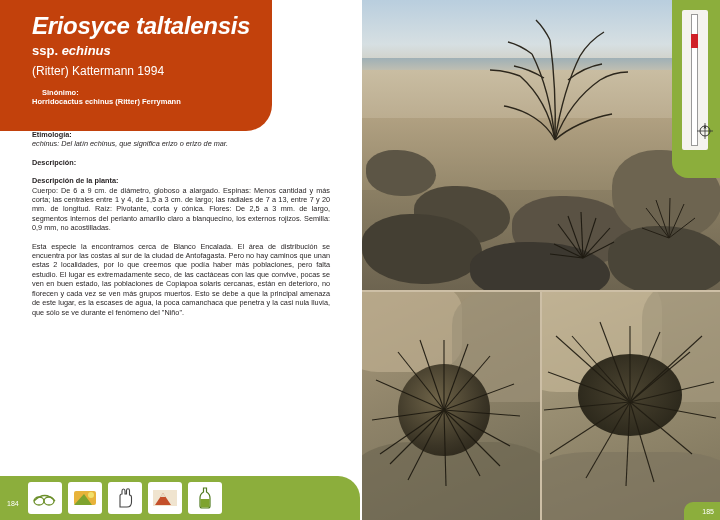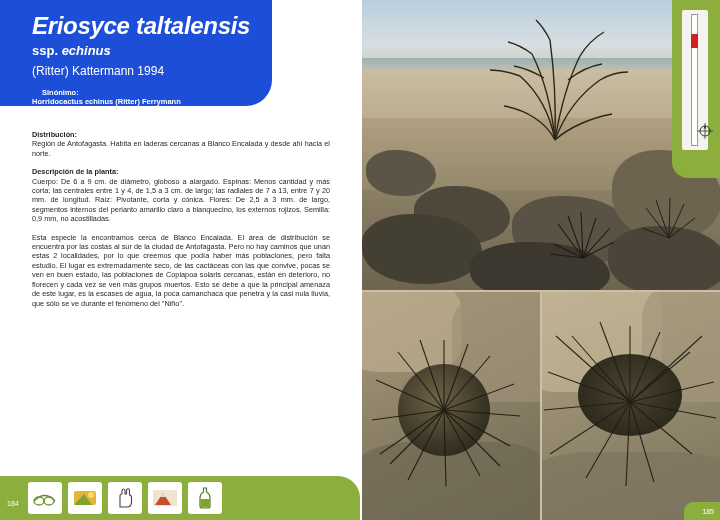--- a/index.html
+++ b/index.html
@@ -21,22 +21,22 @@
     position: absolute;
     left: 0; top: 0;
     width: 360px; height: 520px;
     background: #ffffff;
   }
 
   
   .title-block {
     position: absolute;
     left: 0; top: 0;
-    width: 272px; height: 106px;
-    background: #1d4ed8;
+    width: 272px; height: 131px;
+    background: #c2410c;
     border-bottom-right-radius: 26px;
   }
   .title-block .species {
     position: absolute;
     left: 32px; top: 12px;
     font-size: 24px;
     font-weight: bold;
     font-style: italic;
     color: #ffffff;
     letter-spacing: -0.3px;
@@ -283,24 +283,27 @@
         <span class="ssp">ssp.</span>
         <span class="epi">echinus</span>
       </div>
       <div class="authority">(Ritter) Kattermann 1994</div>
       <div class="syn-label">Sinónimo:</div>
       <div class="syn-value">Horridocactus echinus (Ritter) Ferrymann</div>
     </div>
 
     <div class="body-text">
 
-
       <div class="sec">
-        <h3>Distribución:</h3>
-        <p>Región de Antofagasta. Habita en laderas cercanas a Blanco Encalada y desde ahí hacia el norte.</p>
+        <h3>Etimología:</h3>
+        <p class="it">echinus: Del latín echinus, que significa erizo o erizo de mar.</p>
+      </div>
+
+      <div class="sec">
+        <h3>Descripción:</h3>
       </div>
 
       <div class="sec">
         <h3>Descripción de la planta:</h3>
         <p>Cuerpo: De 6 a 9 cm. de diámetro, globoso a alargado. Espinas: Menos cantidad y más corta; las centrales entre 1 y 4, de 1,5 a 3 cm. de largo; las radiales de 7 a 13, entre 7 y 20 mm. de longitud. Raíz: Pivotante, corta y cónica. Flores: De 2,5 a 3 mm. de largo, segmentos internos del perianto amarillo claro a blanquecino, los externos rojizos. Semilla: 0,9 mm, no acostilladas.</p>
       </div>
 
       <div class="sec">
         <p>Esta especie la encontramos cerca de Blanco Encalada. El área de distribución se encuentra por las costas al sur de la ciudad de Antofagasta. Pero no hay caminos que unan estas 2 localidades, por lo que creemos que podía haber más poblaciones, pero falta estudio. El lugar es extremadamente seco, de las cactáceas con las que convive, pocas se ven en buen estado, las poblaciones de Copiapoa solaris cercanas, están en deterioro, no florecen y cada vez se ven más grupos muertos. Esto se debe a que la principal amenaza de este lugar, es la escases de agua, la poca camanchaca que penetra y la casi nula lluvia, que sólo se ve durante el fenómeno del "Niño".</p>
       </div>

